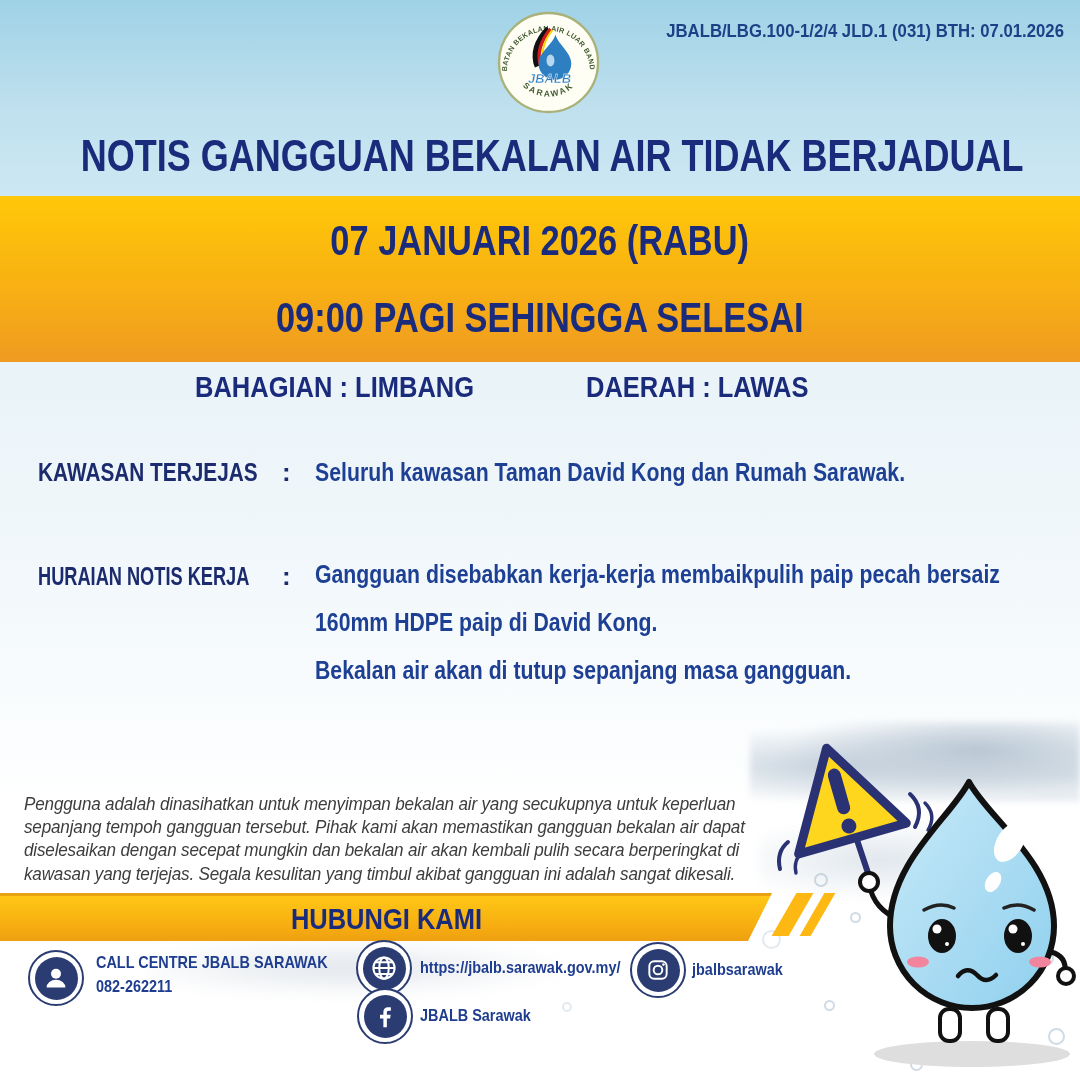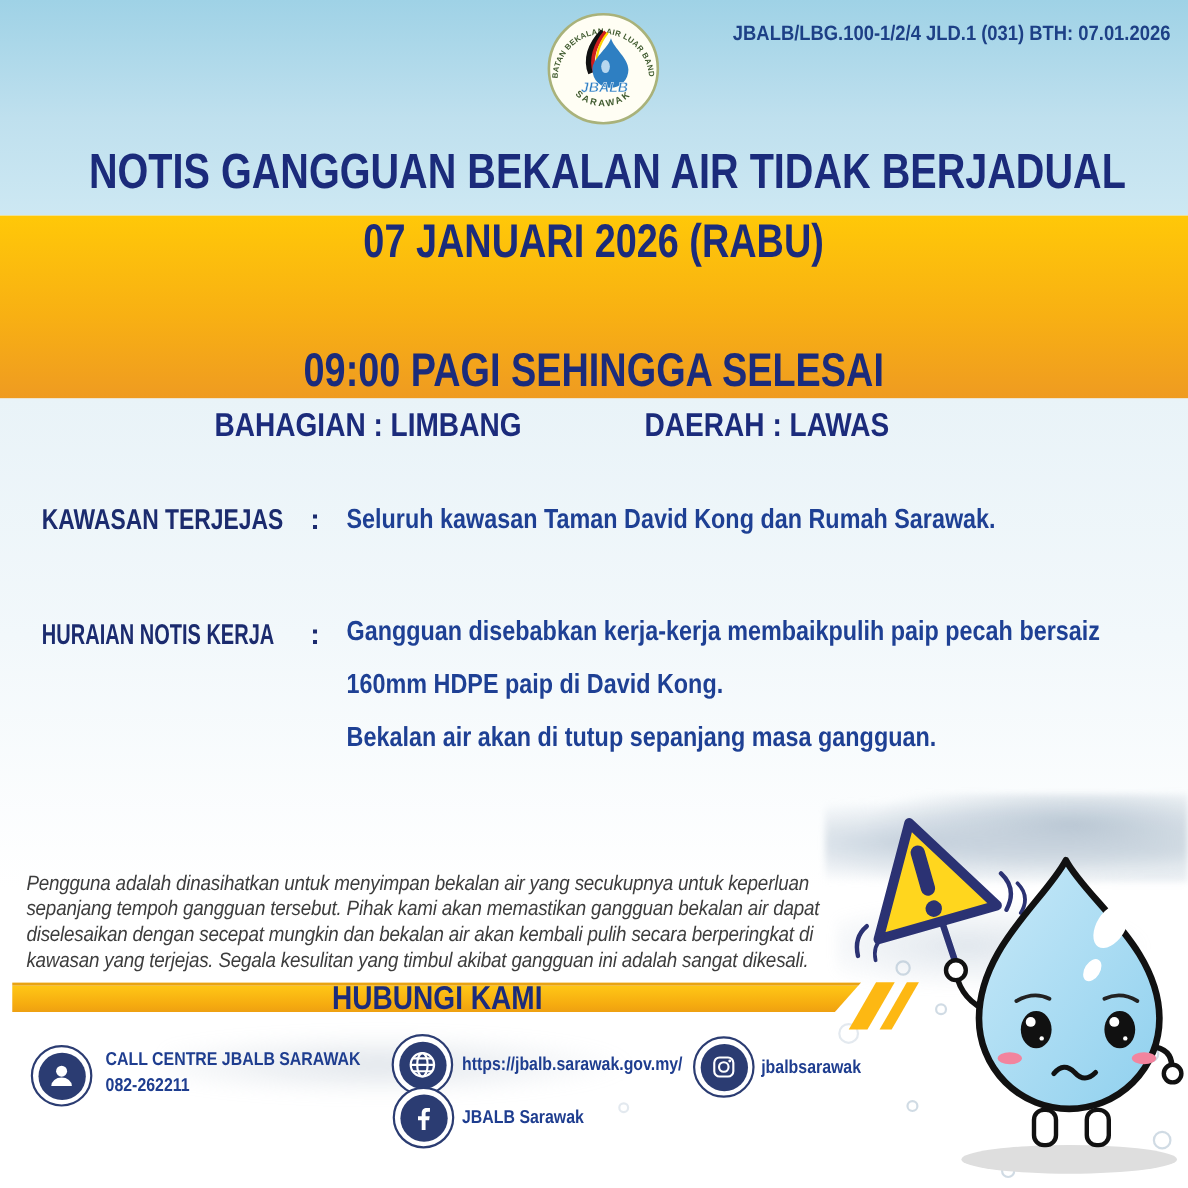--- a/index.html
+++ b/index.html
@@ -12,21 +12,21 @@
   .ref{position:absolute;top:20px;right:16px;font-size:19px;font-weight:bold;color:#1d4086;
        white-space:nowrap;transform:scaleX(.88);transform-origin:right center;}
   .logo{position:absolute;left:497px;top:11px;width:103px;height:103px;}
   .title-wrap{position:absolute;top:130px;left:12px;width:1080px;display:flex;justify-content:center;}
   .big-title{font-size:45px;font-weight:bold;color:#1b2b7b;white-space:nowrap;
              transform:scale(.8,1);transform-origin:center;}
 
   
   .orange-band{position:absolute;top:196px;left:0;width:1080px;height:166px;z-index:2;
                background:linear-gradient(180deg,#ffc808 0%,#f8b013 55%,#ef9b21 100%);
-               display:flex;flex-direction:column;align-items:center;justify-content:space-between;gap:28px;}
+               display:flex;flex-direction:column;align-items:center;justify-content:center;gap:28px;}
   .band-line{font-size:43px;font-weight:bold;color:#1b2b7b;white-space:nowrap;
              transform:scale(.8,1);transform-origin:center;}
 
   
   .body-bg{position:absolute;top:362px;left:0;width:1080px;height:718px;z-index:0;
            background:linear-gradient(180deg,#e9f3f8 0%,#f2f8fb 30%,#ffffff 62%);}
   .region-row{position:absolute;top:370px;left:0;width:1080px;height:40px;z-index:2;color:#1b2b7b;margin-left:24px;}
   .bahagian{position:absolute;left:171px;top:0;font-size:30px;font-weight:bold;white-space:nowrap;
             transform:scaleX(.85);transform-origin:left center;}
   .daerah{position:absolute;left:562px;top:0;font-size:30px;font-weight:bold;white-space:nowrap;
@@ -41,21 +41,21 @@
   .val-lines{position:absolute;left:315px;top:560px;color:#1e4094;z-index:2;}
   .h-line{font-size:25px;font-weight:bold;white-space:nowrap;margin-bottom:19px;
           transform:scaleX(.85);transform-origin:left top;}
 
   
   .disclaimer{position:absolute;left:24px;top:792px;width:836px;z-index:2;
               font-size:19px;font-style:italic;color:#3d3d3d;line-height:1.22;
               transform:scaleX(.9);transform-origin:left top;letter-spacing:-0.2px;}
 
   
-  .gold-band{position:absolute;left:11px;top:893px;width:772px;height:27px;z-index:3;
+  .gold-band{position:absolute;left:0;top:893px;width:772px;height:48px;z-index:3;
              background:linear-gradient(180deg,#ffc716 0%,#f6ac10 70%,#eea011 100%);
              border-top:3px solid #e9a312;box-sizing:border-box;
              clip-path:polygon(0 0,100% 0,calc(100% - 24px) 100%,0 100%);
              display:flex;align-items:center;justify-content:center;}
   .gold-txt{font-size:30px;font-weight:bold;color:#1b2b7b;white-space:nowrap;
             transform:scaleX(.85);transform-origin:center;}
   .stripe{position:absolute;top:893px;height:43px;background:#fdb813;z-index:3;transform:skewX(-30deg);}
   .stripe.s1{left:784px;width:17px;}
   .stripe.s2{left:812px;width:11px;}
 

